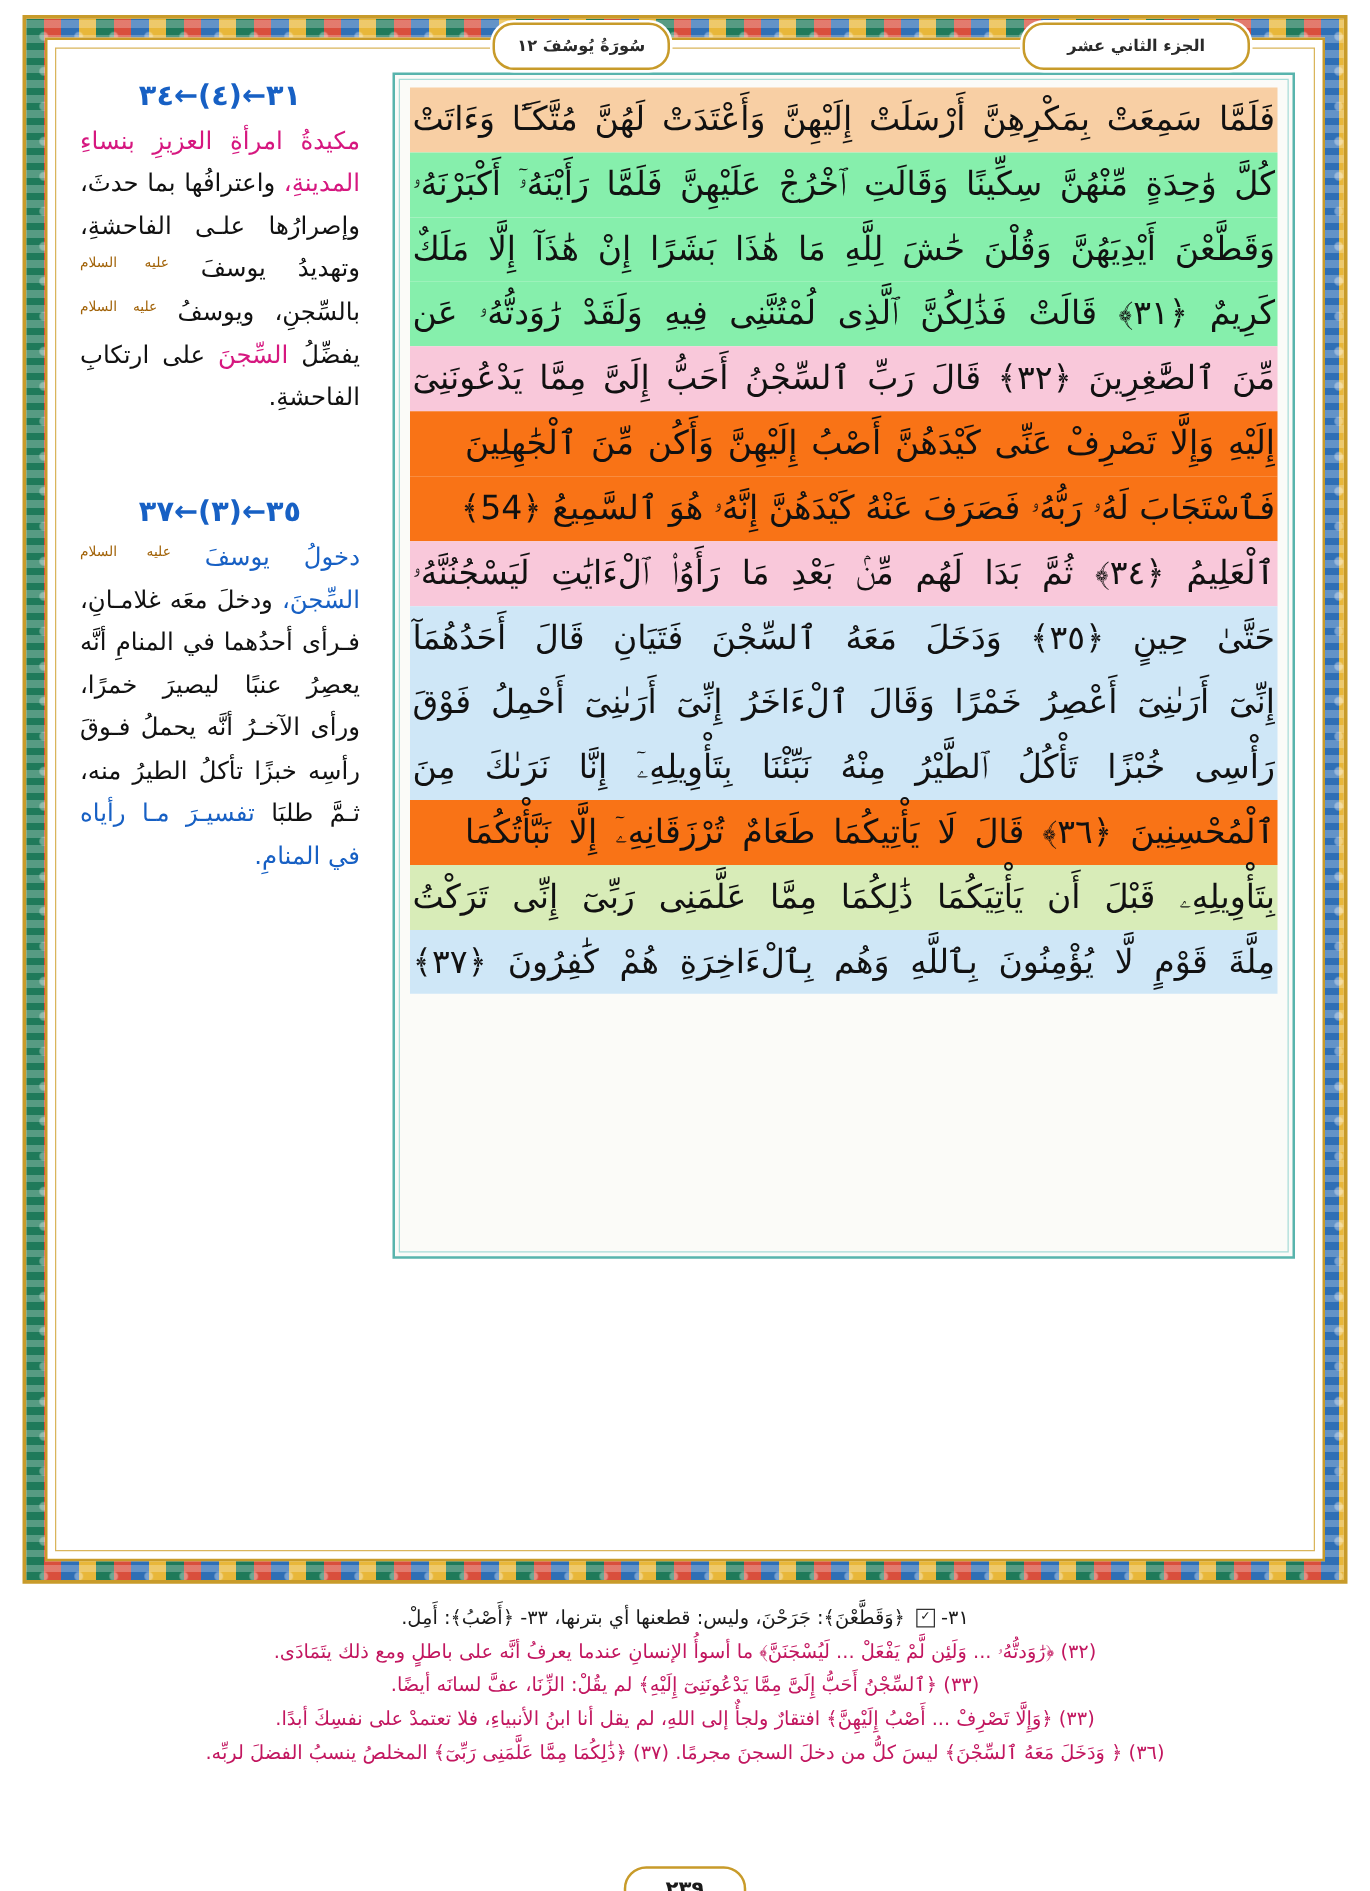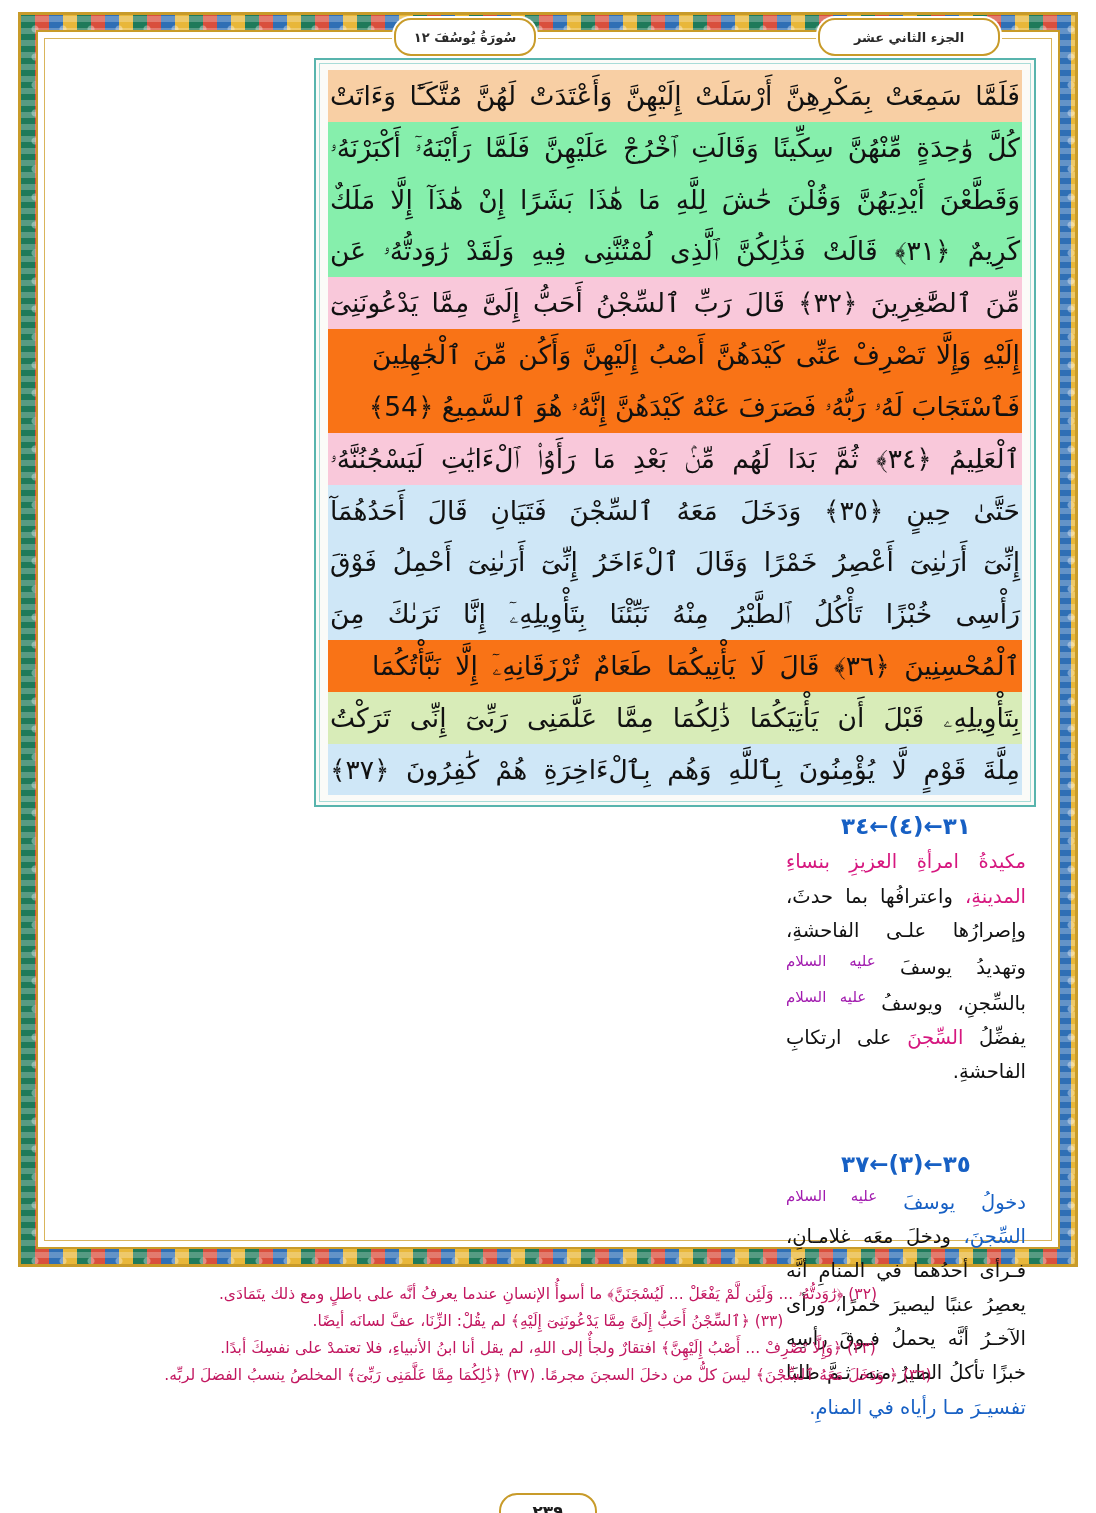--- a/index.html
+++ b/index.html
@@ -112,22 +112,21 @@
   }
 
   
   .content {
     position: absolute;
     left: 60px;
     top: 58px;
     width: 976px;
     height: 949px;
     display: flex;
-    flex-direction: column;
-    gap: 0;
+    gap: 16px;
   }
 
   
   .quran-block {
     position: relative;
     width: 722px;
     box-sizing: border-box;
     border: 2px solid #58b4ad;
     background: #fbfbf8;
     padding: 10px 12px 10px 12px;
@@ -184,23 +183,24 @@
     font-size: 19.5px;
     line-height: 1.75;
     color: #111;
     margin: 0 0 4px 0;
     text-align: justify;
   }
   .c-pink { color: #d6177f; }
   .c-blue { color: #1760c4; }
   .c-black { color: #111; }
   .sall {
-    font-size: 15px;
-    color: #a21caf;
+    font-size: 11px;
+    color: #a16207;
     vertical-align: super;
+    font-family: Liberation Serif, serif;
   }
   .side-gap { height: 56px; }
 
   
   .footnotes {
     position: absolute;
     left: 28px;
     top: 1282px;
     width: 1040px;
     direction: rtl;
@@ -264,19 +264,20 @@
         <div class="side-gap"></div>
         <div class="range-head">٣٥←(٣)←٣٧</div>
         <p class="side-para"><span class="c-blue">دخولُ يوسفَ </span><span class="c-black sall">عليه السلام</span><span class="c-blue"> السِّجنَ،</span><span class="c-black"> ودخلَ معَه غلامـانِ، فـرأى أحدُهما في المنامِ أنَّه يعصِرُ عنبًا ليصيرَ خمرًا، ورأى الآخـرُ أنَّه يحملُ فـوقَ رأسِه خبزًا تأكلُ الطيرُ منه، ثـمَّ طلبَا </span><span class="c-blue">تفسيـرَ مـا رأياه في المنامِ.</span></p>
       </div>
 
   </div>
 
   <div class="page-number">٢٣٩</div>
 
   <div class="footnotes" id="footnotes">
+      <div class="fn-line first"><span>٣١- </span><span class="fn-box">✓</span><span> ﴿وَقَطَّعْنَ﴾: جَرَحْنَ، وليس: قطعنها أي بترنها، ٣٣- ﴿أَصْبُ﴾: أَمِلْ.</span></div>
       <div class="fn-line">(٣٢) ﴿رَٰوَدتُّهُۥ ... وَلَئِن لَّمْ يَفْعَلْ ... لَيُسْجَنَنَّ﴾ ما أسوأُ الإنسانِ عندما يعرفُ أنَّه على باطلٍ ومع ذلك يتَمَادَى.</div>
       <div class="fn-line">(٣٣) ﴿ٱلسِّجْنُ أَحَبُّ إِلَىَّ مِمَّا يَدْعُونَنِىٓ إِلَيْهِ﴾ لم يقُلْ: الزِّنَا، عفَّ لسانَه أيضًا.</div>
       <div class="fn-line">(٣٣) ﴿وَإِلَّا تَصْرِفْ ... أَصْبُ إِلَيْهِنَّ﴾ افتقارٌ ولجأٌ إلى اللهِ، لم يقل أنا ابنُ الأنبياءِ، فلا تعتمدْ على نفسِكَ أبدًا.</div>
       <div class="fn-line">(٣٦) ﴿ وَدَخَلَ مَعَهُ ٱلسِّجْنَ﴾ ليسَ كلُّ من دخلَ السجنَ مجرمًا. (٣٧) ﴿ذَٰلِكُمَا مِمَّا عَلَّمَنِى رَبِّىٓ﴾ المخلصُ ينسبُ الفضلَ لربِّه.</div>
     </div>
 
 </div>
 
 </body></html>

